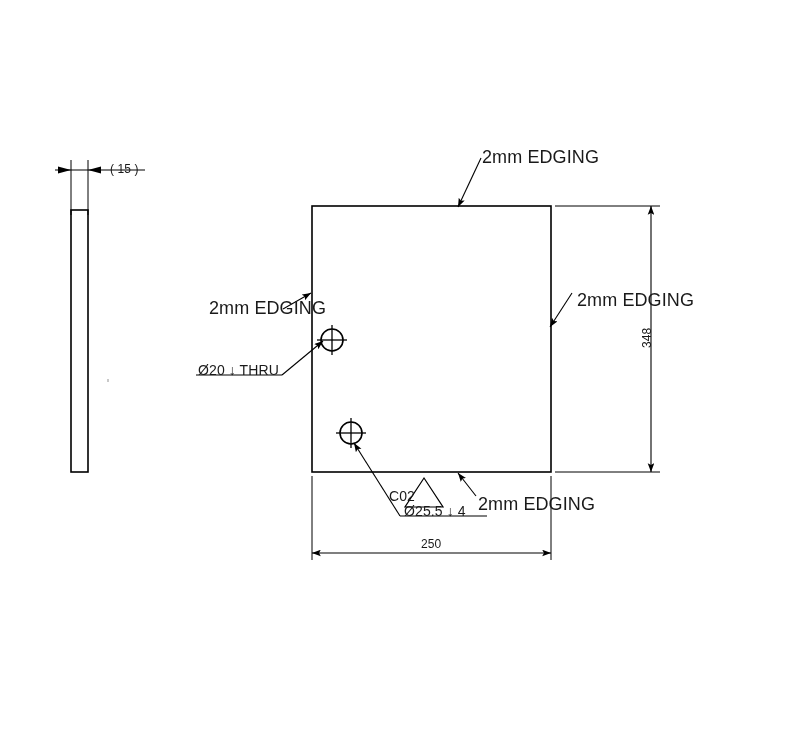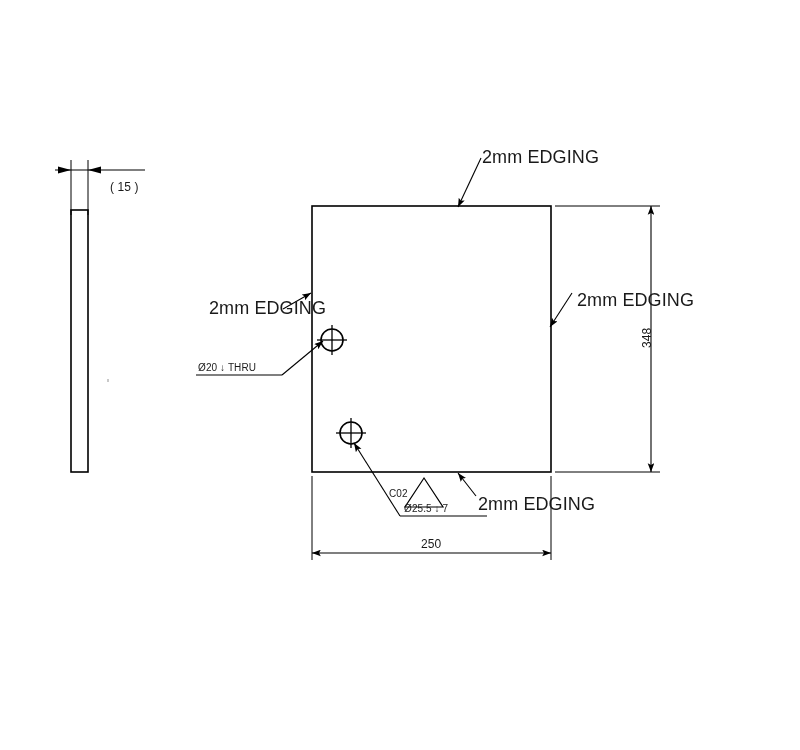--- a/index.html
+++ b/index.html
@@ -75,21 +75,21 @@
   }
   .txt-dim {
     font-size: 12px;
     color: #1a1a1a;
   }
   .txt-note {
     font-size: 18px;
     color: #1a1a1a;
   }
   .txt-callout {
-    font-size: 10px;
+    font-size: 14px;
     color: #1a1a1a;
   }
   .rot90 {
     transform: rotate(-90deg);
     transform-origin: left top;
   }
   .speck {
     position: absolute;
     width: 2px;
     height: 3px;
@@ -162,35 +162,35 @@
       <line x1="312" y1="553" x2="551" y2="553" class="dim-line" marker-start="url(#arrowStart)" marker-end="url(#arrowEnd)"></line>
     </g>
 
     <g>
       <line x1="555" y1="206" x2="660" y2="206" class="ext-line"></line>
       <line x1="555" y1="472" x2="660" y2="472" class="ext-line"></line>
       <line x1="651" y1="206" x2="651" y2="472" class="dim-line" marker-start="url(#arrowStart)" marker-end="url(#arrowEnd)"></line>
     </g>
   </svg>
 
-  <div class="txt txt-dim" style="left:110px; top:181px;">( 15 )</div>
+  <div class="txt txt-dim" style="left:110px; top:163px;">( 15 )</div>
 
   <div class="txt txt-note" style="left:482px; top:148px;">2mm EDGING</div>
 
   <div class="txt txt-note" style="left:209px; top:299px;">2mm EDGING</div>
 
   <div class="txt txt-note" style="left:577px; top:291px;">2mm EDGING</div>
 
   <div class="txt txt-note" style="left:478px; top:495px;">2mm EDGING</div>
 
   <div class="txt txt-callout" style="left:198px; top:363px;">Ø20 ↓ THRU</div>
 
   <div class="txt txt-callout" style="left:389px; top:489px;">C02</div>
 
-  <div class="txt txt-callout" style="left:404px; top:504px;">Ø25.5 ↓ 7</div>
+  <div class="txt txt-callout" style="left:404px; top:504px;">Ø25.5 ↓ 4</div>
 
   <div class="txt txt-dim" style="left:421px; top:538px;">250</div>
 
   <div class="txt txt-dim rot90" style="left:641px; top:348px;">348</div>
 
   <div class="speck" style="left:107px; top:379px;"></div>
 
 </div>
 
 </body></html>

